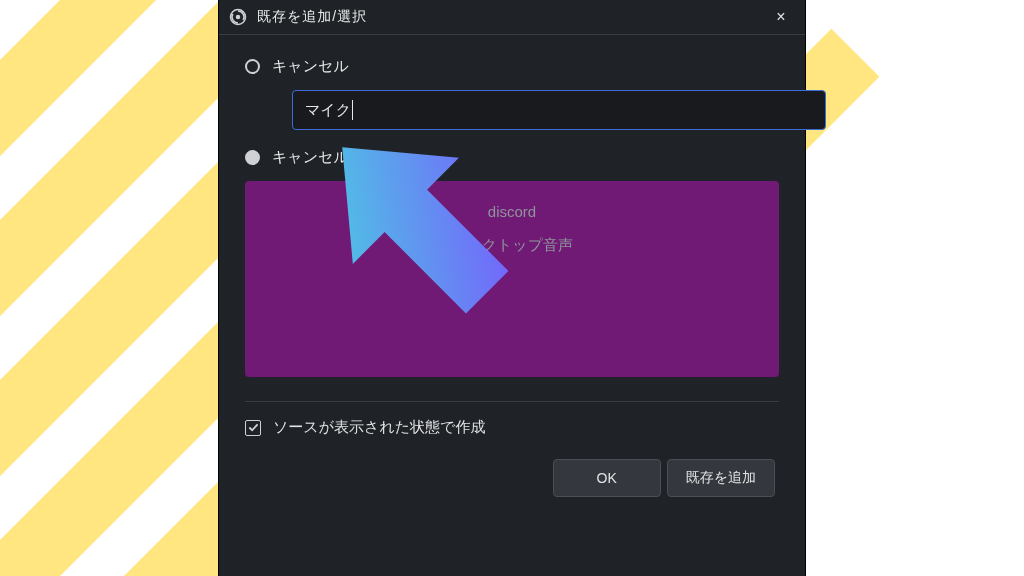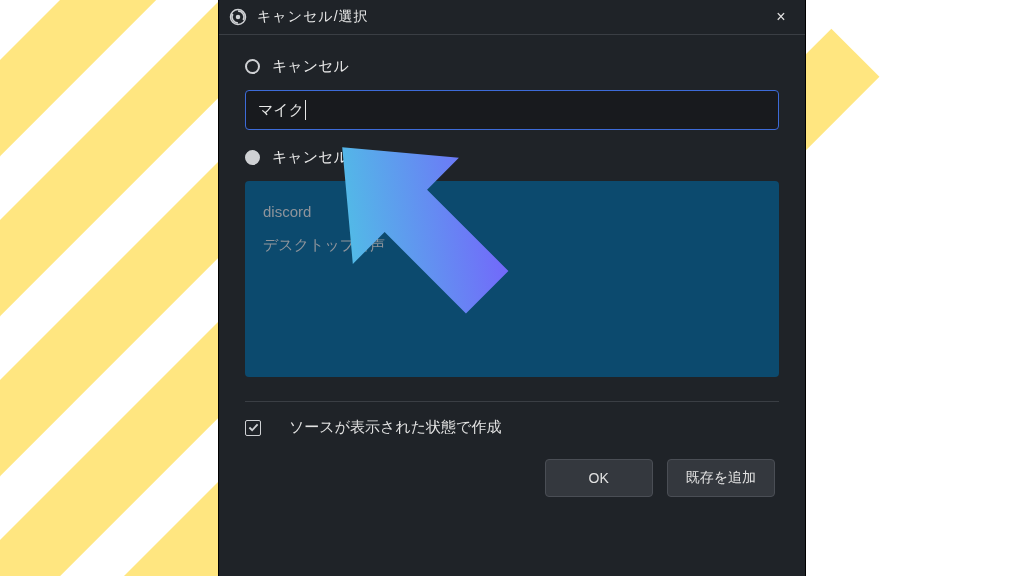--- a/index.html
+++ b/index.html
@@ -11,28 +11,28 @@
   .titlebar{height:34px;display:flex;align-items:center;padding:0 10px;border-bottom:1px solid #3a3e44;}
   .obs-icon{width:18px;height:18px;margin-right:10px;display:flex;align-items:center;justify-content:center;}
   .obs-icon svg{width:18px;height:18px;}
   .title-text{flex:1;font-size:14px;color:#e8e8e8;letter-spacing:1px;}
   .close-x{width:28px;text-align:center;font-size:16px;color:#e2e2e2;cursor:pointer;}
   .body{padding:22px 26px 0 26px;}
   .radio-row{display:flex;align-items:center;margin-bottom:14px;}
   .radio{width:15px;height:15px;border-radius:50%;border:2px solid #cfd1d4;margin-right:12px;box-sizing:border-box;display:flex;align-items:center;justify-content:center;}
   .radio.filled{background:#cfd1d4;}
   .radio-label{color:#e8e8e8;font-size:15px;}
-  .name-input{width:100%;height:40px;box-sizing:border-box;background:#181a1e;border:1px solid #3d6bd8;border-radius:4px;color:#e8e8e8;font-size:15px;padding:0 12px;margin-bottom:18px;display:flex;align-items:center;}
+  .name-input{width:100%;height:40px;box-sizing:border-box;background:#181a1e;border:1px solid #3d6bd8;border-radius:4px;color:#e8e8e8;font-size:15px;padding:0 12px;margin-bottom:18px;display:flex;align-items:center;margin-left:47px;}
   .name-input .cursor{display:inline-block;width:1px;height:20px;background:#e8e8e8;margin-left:1px;vertical-align:middle;}
-  .listbox{background:#0c4a6e;border-radius:4px;height:196px;padding:14px 18px;box-sizing:border-box;margin-bottom:24px;}
+  .listbox{background:#701a75;border-radius:4px;height:196px;padding:14px 18px;box-sizing:border-box;margin-bottom:24px;text-align:center;}
   .listbox .item{color:#8f949b;font-size:15px;padding:8px 0;}
-  .check-row{display:flex;align-items:center;margin-bottom:22px;gap:16px;}
+  .check-row{display:flex;align-items:center;margin-bottom:22px;}
   .checkbox{width:16px;height:16px;border:1.5px solid #cfd1d4;border-radius:2px;margin-right:12px;display:flex;align-items:center;justify-content:center;box-sizing:border-box;}
   .checkbox svg{width:11px;height:11px;}
-  .buttons{display:flex;justify-content:flex-end;gap:14px;padding-right:4px;text-align:right;}
+  .buttons{display:flex;justify-content:flex-end;gap:6px;padding-right:4px;text-align:right;}
   .btn{min-width:70px;height:36px;padding:0 18px;background:#34383e;border:1px solid #4a4e55;border-radius:4px;color:#e2e2e2;font-size:14px;display:flex;align-items:center;justify-content:center;cursor:pointer;}
   .sep{height:1px;background:#3a3e44;margin:0 26px 16px 26px;}
   
   .arrow{position:absolute;pointer-events:none;}
 </style>
 </head>
 <body>
 
 <div class="bg">
 
@@ -48,21 +48,21 @@
 
 <div class="dialog">
   <div class="titlebar">
     <span class="obs-icon">
       <svg viewBox="0 0 24 24">
           <circle cx="12" cy="12" r="10" fill="none" stroke="#cfd1d4" stroke-width="2"></circle>
           <path d="M12 4 a8 8 0 0 1 6.9 12 M12 20 a8 8 0 0 1 -6.9 -12" fill="none" stroke="#cfd1d4" stroke-width="2"></path>
           <circle cx="12" cy="12" r="3" fill="#cfd1d4"></circle>
         </svg>
     </span>
-    <div class="title-text">キャンセル/選択</div>
+    <div class="title-text">既存を追加/選択</div>
     <div class="close-x">×</div>
   </div>
 
   <div class="body">
 
     <div class="radio-row">
       <span class="radio"></span>
       <span class="radio-label">キャンセル</span>
     </div>
 

